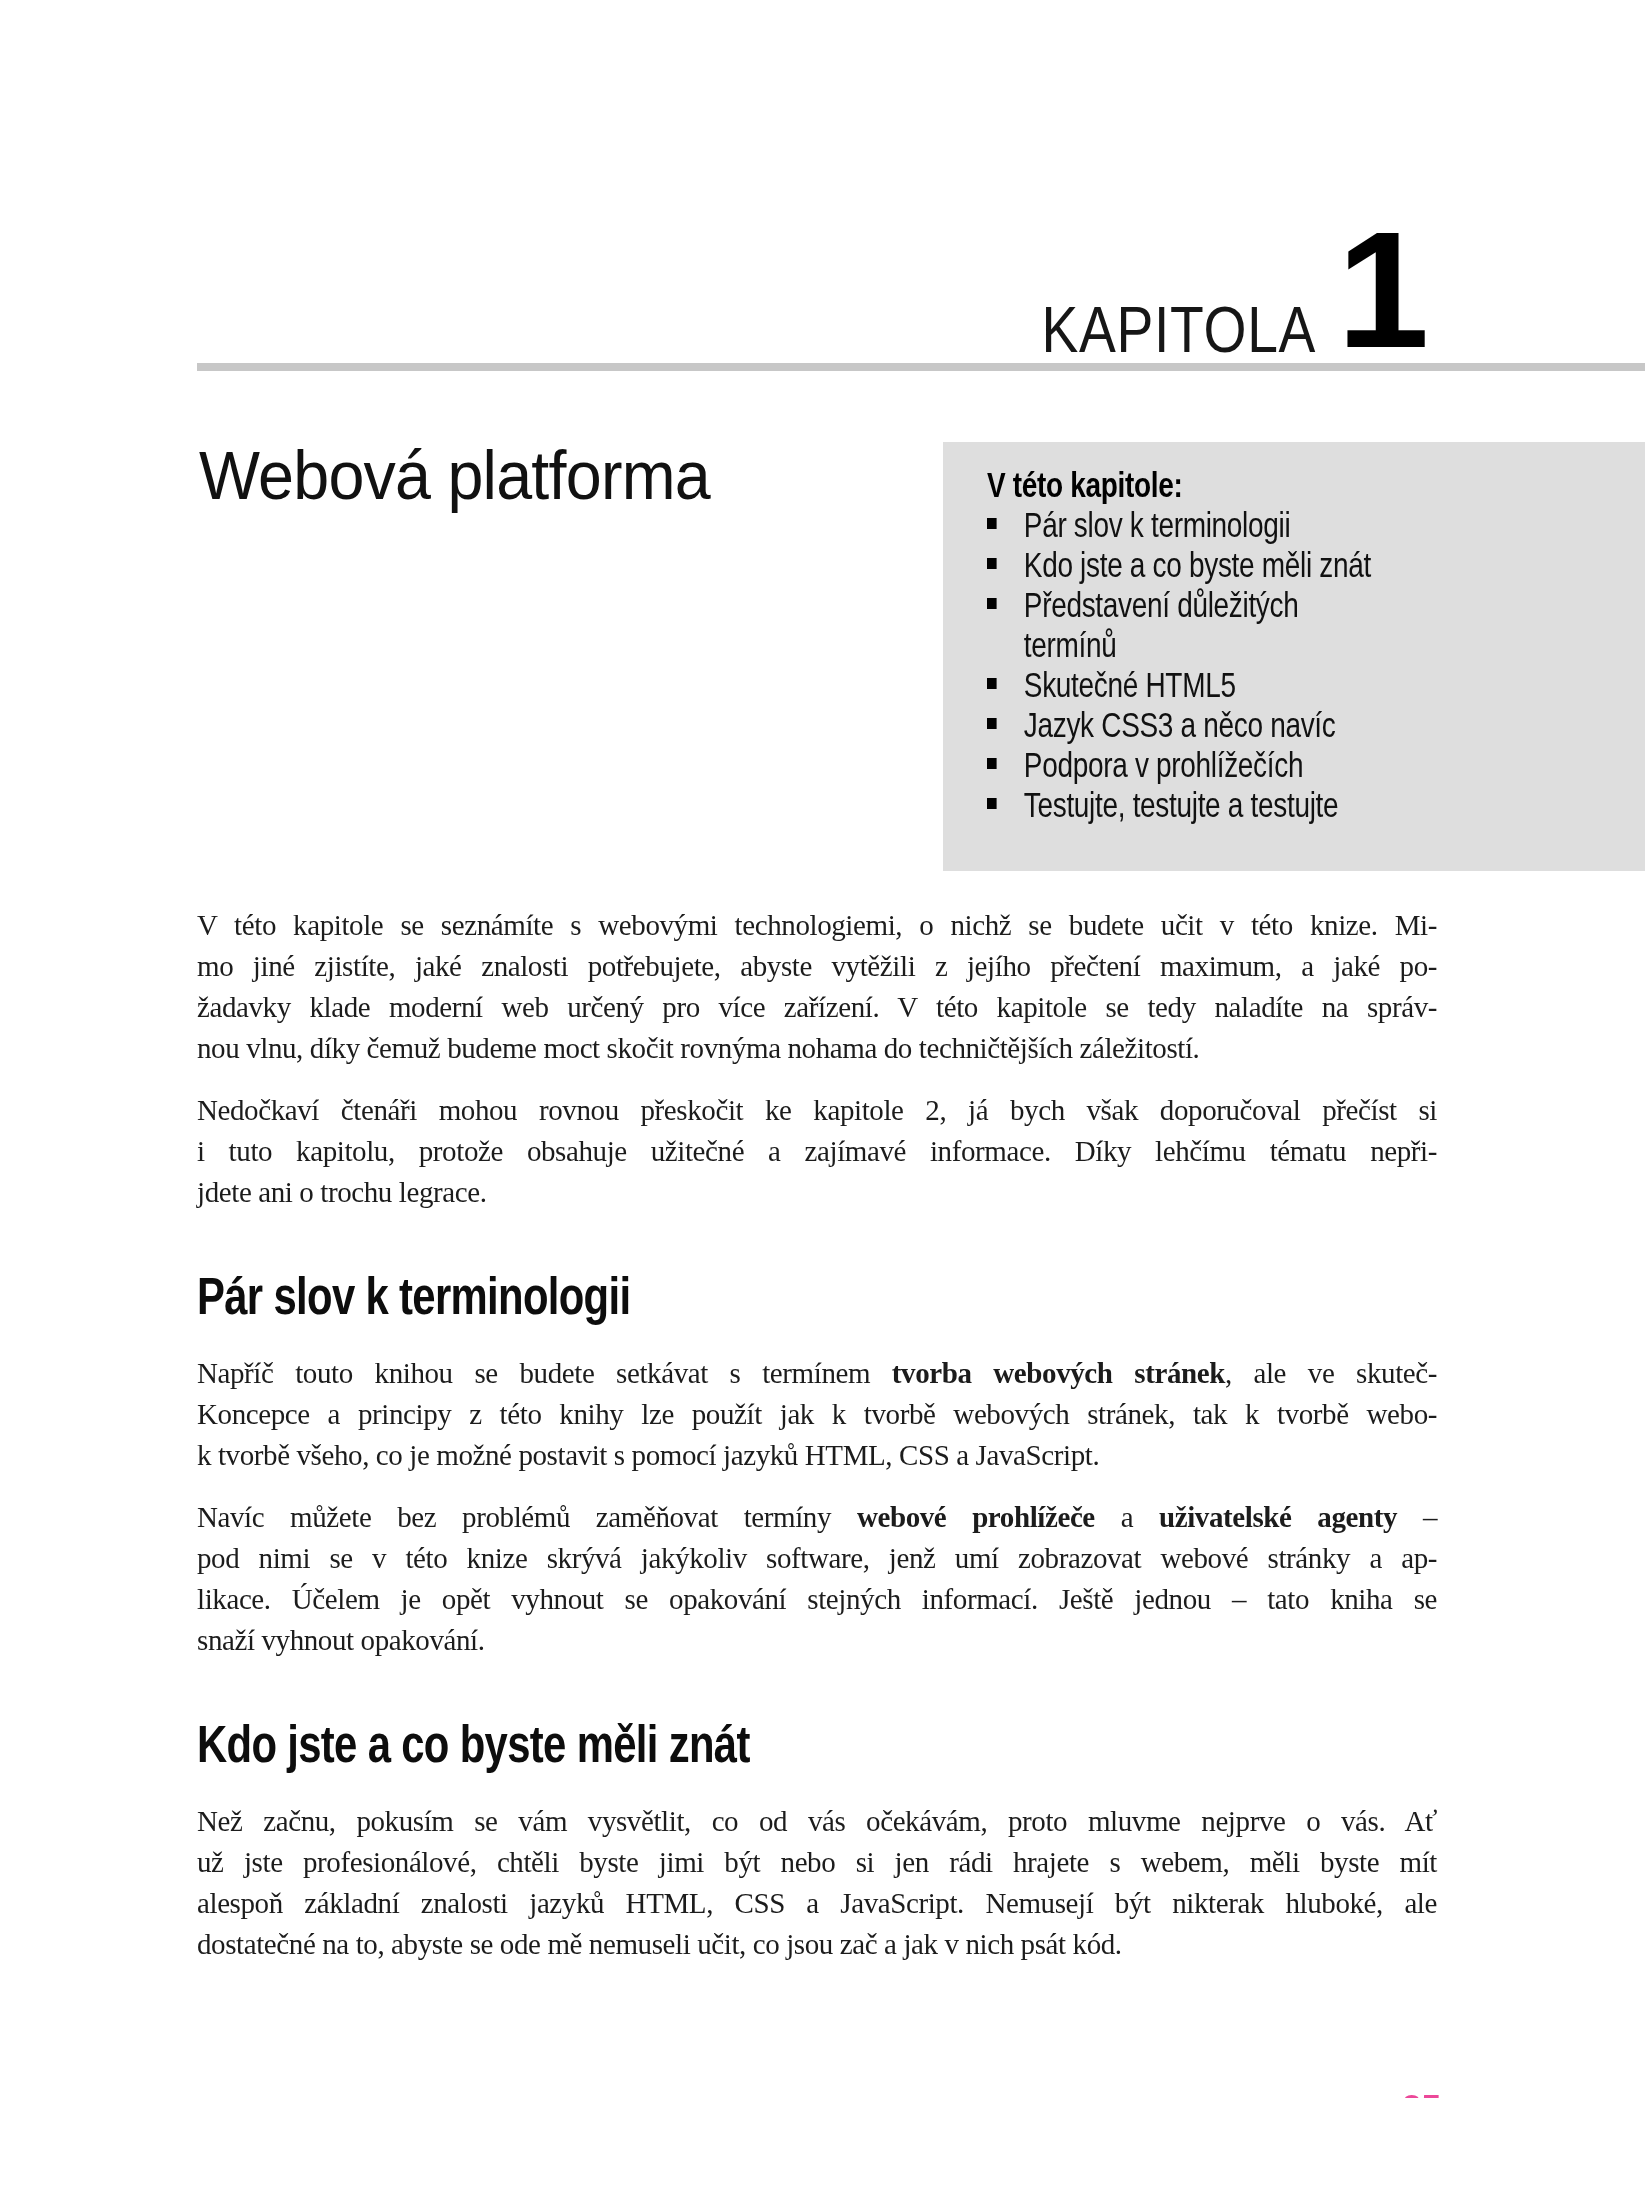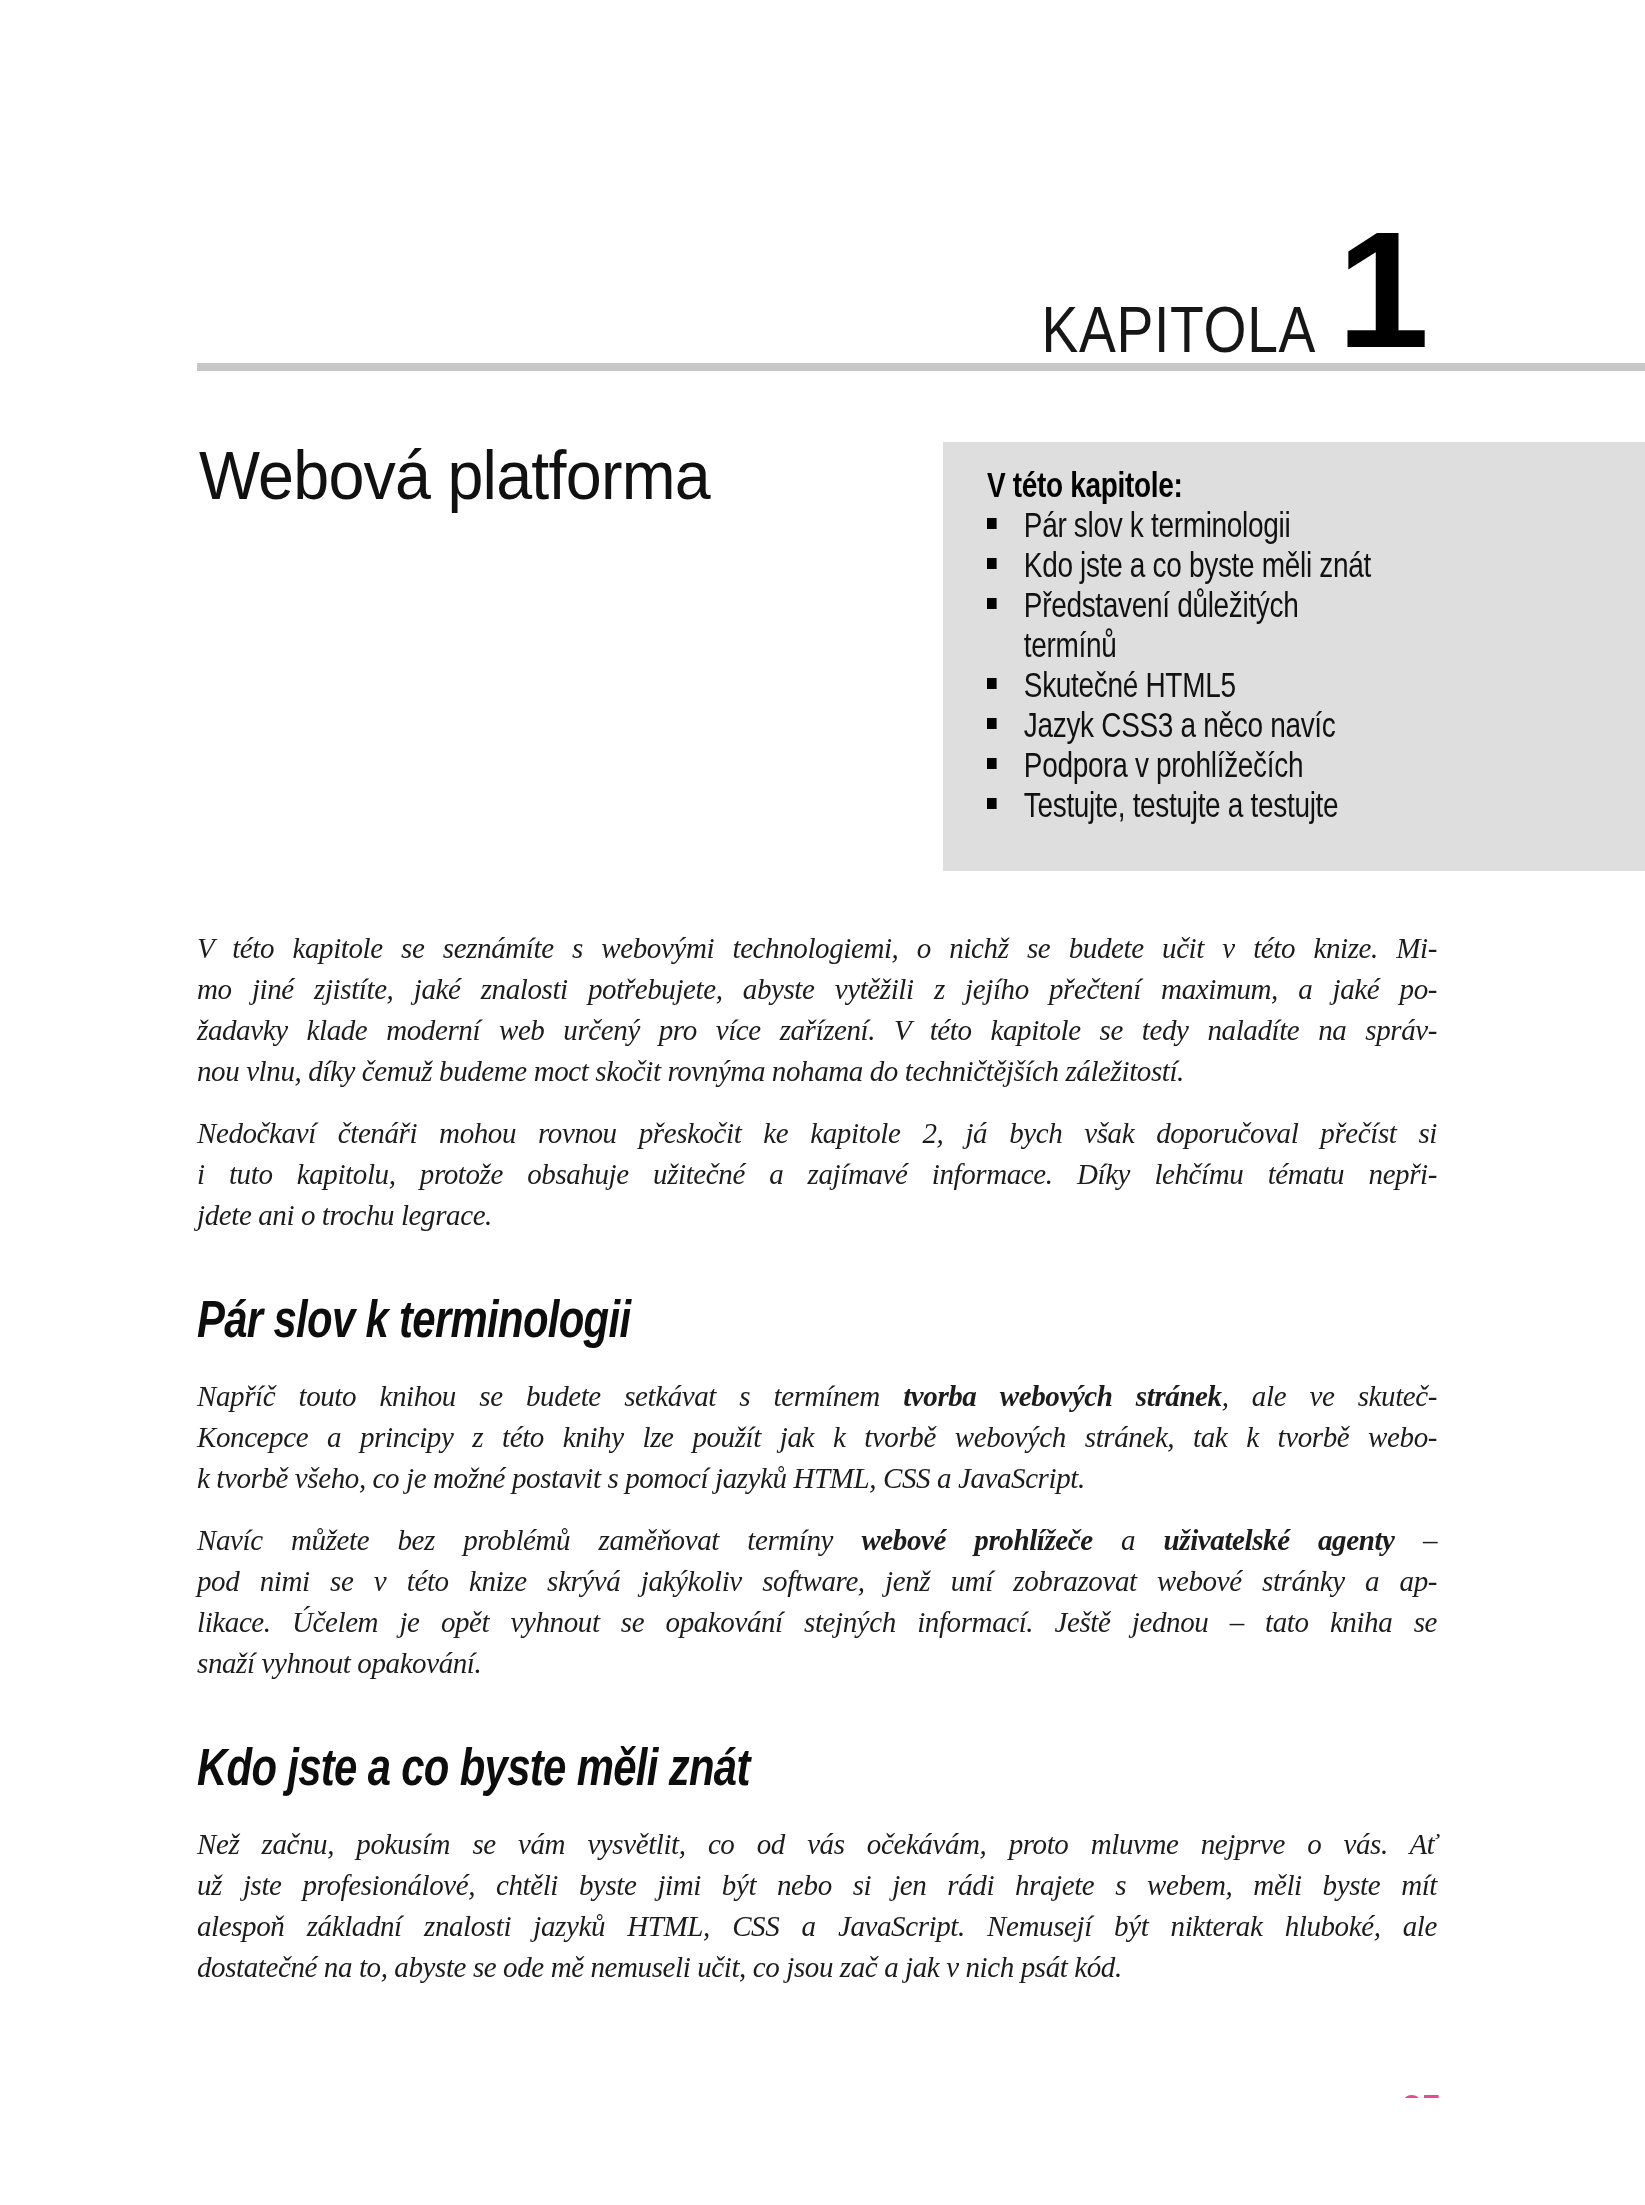--- a/index.html
+++ b/index.html
@@ -42,22 +42,22 @@
   }
   .box-inner{transform:scaleX(.8);transform-origin:0 0;width:125%;}
   .box-title{font-weight:700;font-size:35px;line-height:41px;letter-spacing:-0.4px;color:#000;}
   .box-list{list-style:none;margin:0;padding:0;}
   .box-line{display:flex;font-size:35px;line-height:40px;letter-spacing:-0.4px;}
   .bullet-cell{flex:0 0 46px;width:46px;}
   .bullet{display:block;width:11.6px;height:11.6px;margin-top:13.3px;background:#000;}
   .bullet.hidden{visibility:hidden;}
   
   .body-col{
-    position:absolute;left:197px;top:928px;width:1240px;
-    font-size:29px;line-height:41px;letter-spacing:-0.4px;color:var(--text);font-style:italic;
+    position:absolute;left:197px;top:905px;width:1240px;
+    font-size:29px;line-height:41px;letter-spacing:-0.4px;color:var(--text);
   }
   .bp{margin:21px 0 0;}
   .bp:first-child{margin-top:0;}
   .jl{text-align:justify;text-align-last:justify;}
   .ll{text-align:left;}
   .bp b{font-weight:700;}
   h2.sec{
     margin:55px 0 0;font-family:"Liberation Sans",sans-serif;font-weight:700;
     font-size:51px;line-height:58px;letter-spacing:-0.8px;color:var(--heading);
     transform:scaleX(.82);transform-origin:0 50%;white-space:nowrap;

